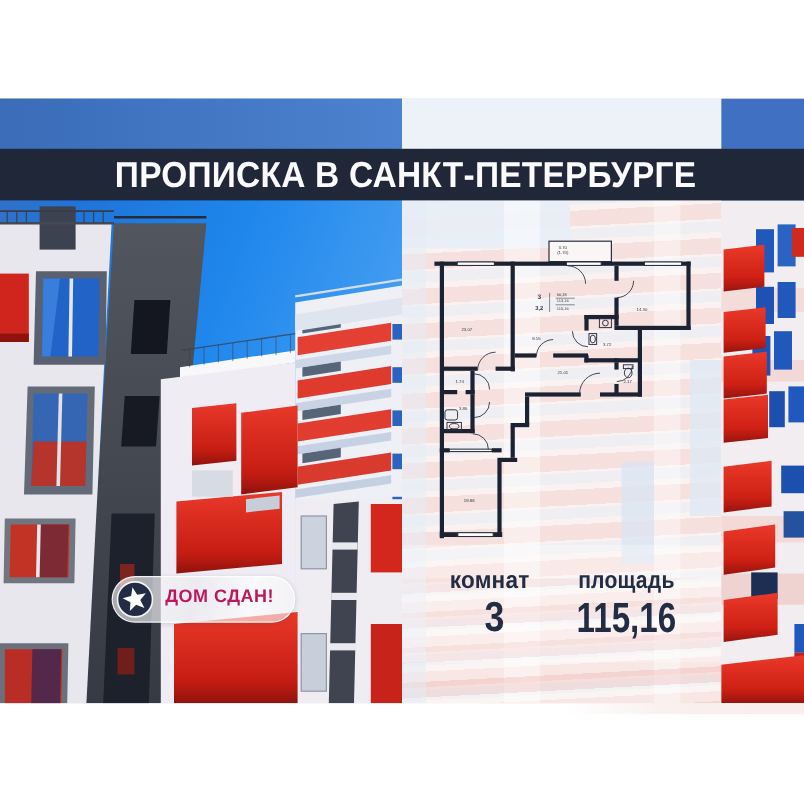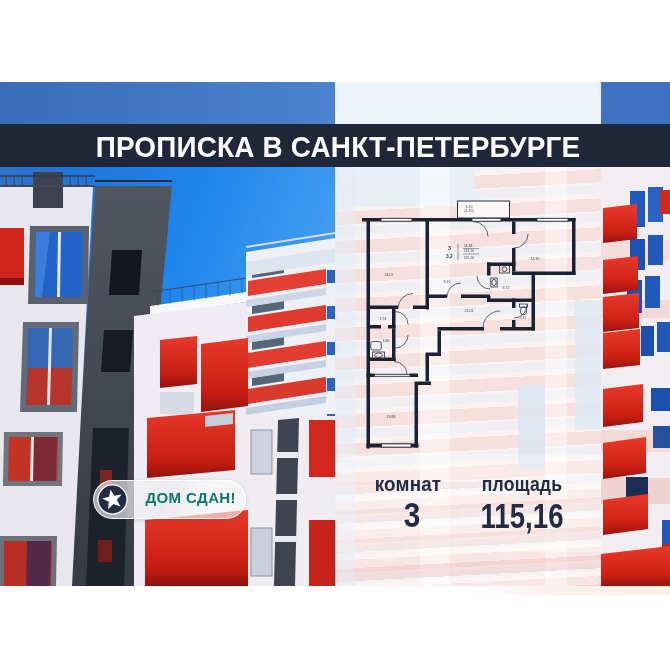--- a/index.html
+++ b/index.html
@@ -398,21 +398,21 @@
 
 <div class="abs" style="left:93px;top:480px;width:151px;height:37px;border-radius:20px;
      background:linear-gradient(100deg, rgba(255,255,255,0.62) 0%, rgba(233,233,238,0.72) 45%, rgba(255,255,255,0.6) 75%, rgba(244,244,247,0.62) 100%);
      border:1px solid rgba(255,255,255,0.85);box-shadow:0 1px 4px rgba(60,60,80,0.2);"></div>
 
 <svg class="abs" style="left:97px;top:484px;" width="31" height="31" viewBox="0 0 31 31">
 <circle cx="15.5" cy="15.5" r="14.6" fill="#222c44" stroke="#f2f3f5" stroke-width="1.4"></circle>
 <path d="M15.5,5.2 L18.1,12.1 L25.4,12.4 L19.7,17 L21.7,24.1 L15.5,20 L9.3,24.1 L11.3,17 L5.6,12.4 L12.9,12.1 Z" fill="#ffffff" transform="rotate(-12 15.5 15.5)"></path>
 </svg>
 
-<div class="abs" style="left:130px;top:489px;width:106px;text-align:right;color:#0f766e;
+<div class="abs" style="left:130px;top:489px;width:106px;text-align:center;color:#be185d;
      font-size:15px;font-weight:bold;letter-spacing:0.4px;white-space:nowrap;">ДОМ СДАН!</div>
 
 <div class="abs" style="left:470px;top:586px;width:200px;height:84px;background:linear-gradient(to right, rgba(248,238,236,0) 0%, rgba(247,236,233,0.75) 40%, rgba(247,236,233,0.9) 100%);"></div>
 
 <div class="abs" style="left:538px;top:588px;width:120px;text-align:center;color:#e6e0dc;
      font-family:'Liberation Serif',serif;font-style:italic;font-weight:bold;font-size:36px;
      transform:rotate(-4deg);">шанс</div>
 
 <div class="abs" style="left:545px;top:624px;width:100px;text-align:center;color:#e6e0dc;
      font-size:8px;font-weight:bold;letter-spacing:3px;">CHANCE.RU</div>

